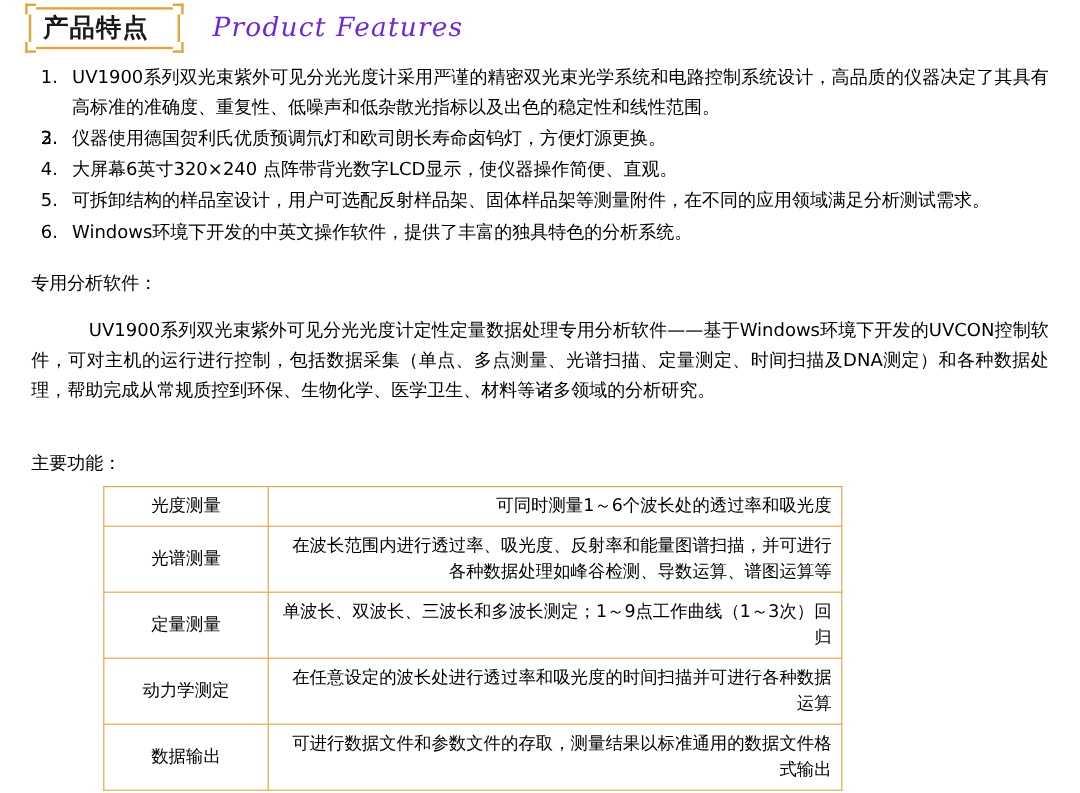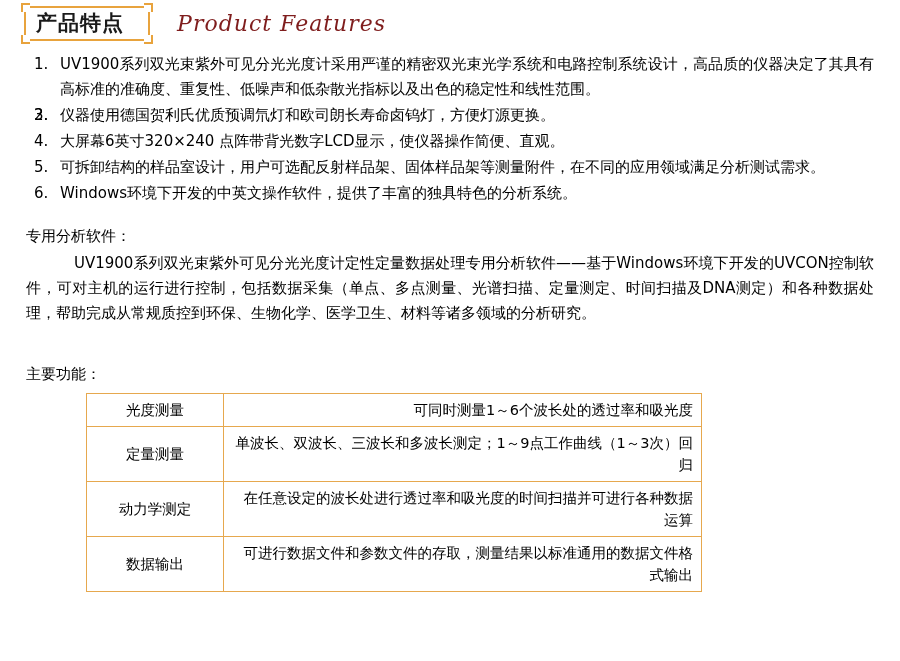--- a/index.html
+++ b/index.html
@@ -62,21 +62,21 @@
   .corner.bl { left: -5px; bottom: -5px; border-right: none; border-top: none; }
   .corner.br { right: -5px; bottom: -5px; border-left: none; border-top: none; }
 
   .title-en {
     display: inline-block;
     vertical-align: middle;
     margin-left: 22px;
     font-family: "DejaVu Serif", "Liberation Serif", serif;
     font-style: italic;
     font-size: 22px;
-    color: #7f1d1d;
+    color: #6d28d9;
     letter-spacing: 1px;
   }
 
   
   .content {
     padding: 0 26px 0 26px;
     font-size: 15px;
     line-height: 25px;
   }
 
@@ -98,21 +98,21 @@
     width: 26px;
     text-align: left;
     font-family: "DejaVu Sans", "Liberation Sans", sans-serif;
   }
   .label-line {
     margin-top: 18px;
   }
   .body-para {
     text-indent: 48px;
     text-align: justify;
-    margin-top: 2px;
+    margin-top: 14px;
   }
   .section-label {
     margin-top: 36px;
     margin-bottom: 6px;
   }
 
   
   table.func {
     border-collapse: collapse;
     margin: 0 0 0 60px;
@@ -186,20 +186,24 @@
 
     <div class="section-label">主要功能：</div>
 
     <table class="func">
       <tbody>
         <tr>
           <td class="k">光度测量</td>
           <td class="v">可同时测量1～6个波长处的透过率和吸光度</td>
         </tr>
         <tr>
+          <td class="k">光谱测量</td>
+          <td class="v">在波长范围内进行透过率、吸光度、反射率和能量图谱扫描，并可进行各种数据处理如峰谷检测、导数运算、谱图运算等</td>
+        </tr>
+        <tr>
           <td class="k">定量测量</td>
           <td class="v">单波长、双波长、三波长和多波长测定；1～9点工作曲线（1～3次）回归</td>
         </tr>
         <tr>
           <td class="k">动力学测定</td>
           <td class="v">在任意设定的波长处进行透过率和吸光度的时间扫描并可进行各种数据运算</td>
         </tr>
         <tr>
           <td class="k">数据输出</td>
           <td class="v">可进行数据文件和参数文件的存取，测量结果以标准通用的数据文件格式输出</td>

